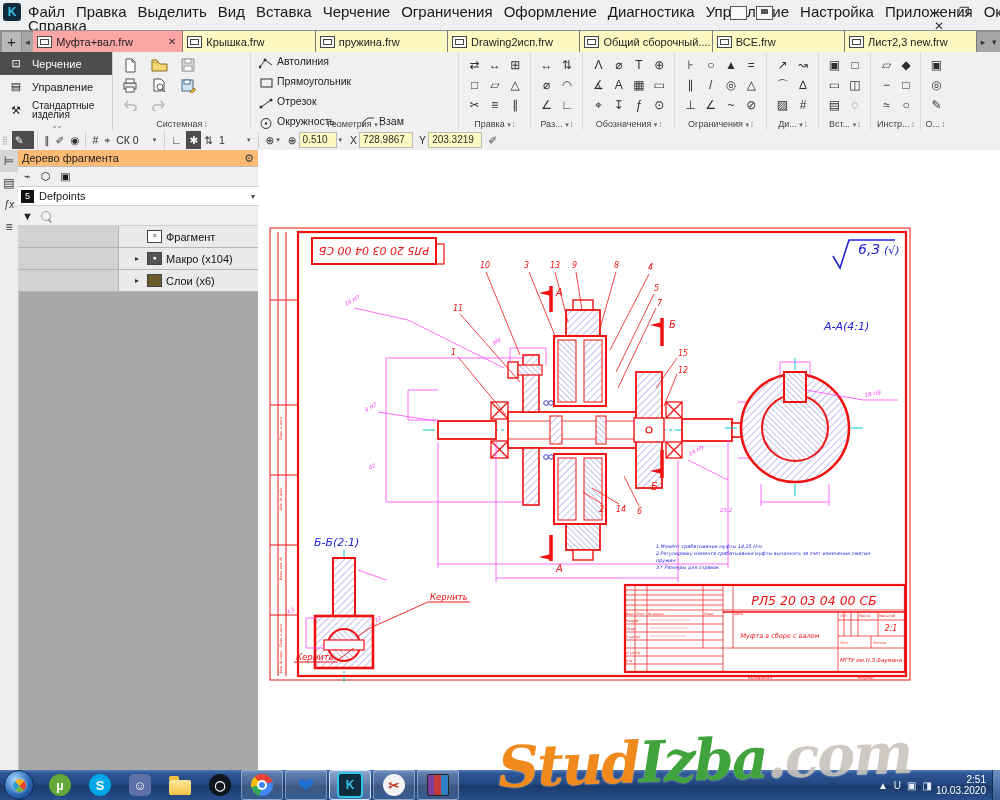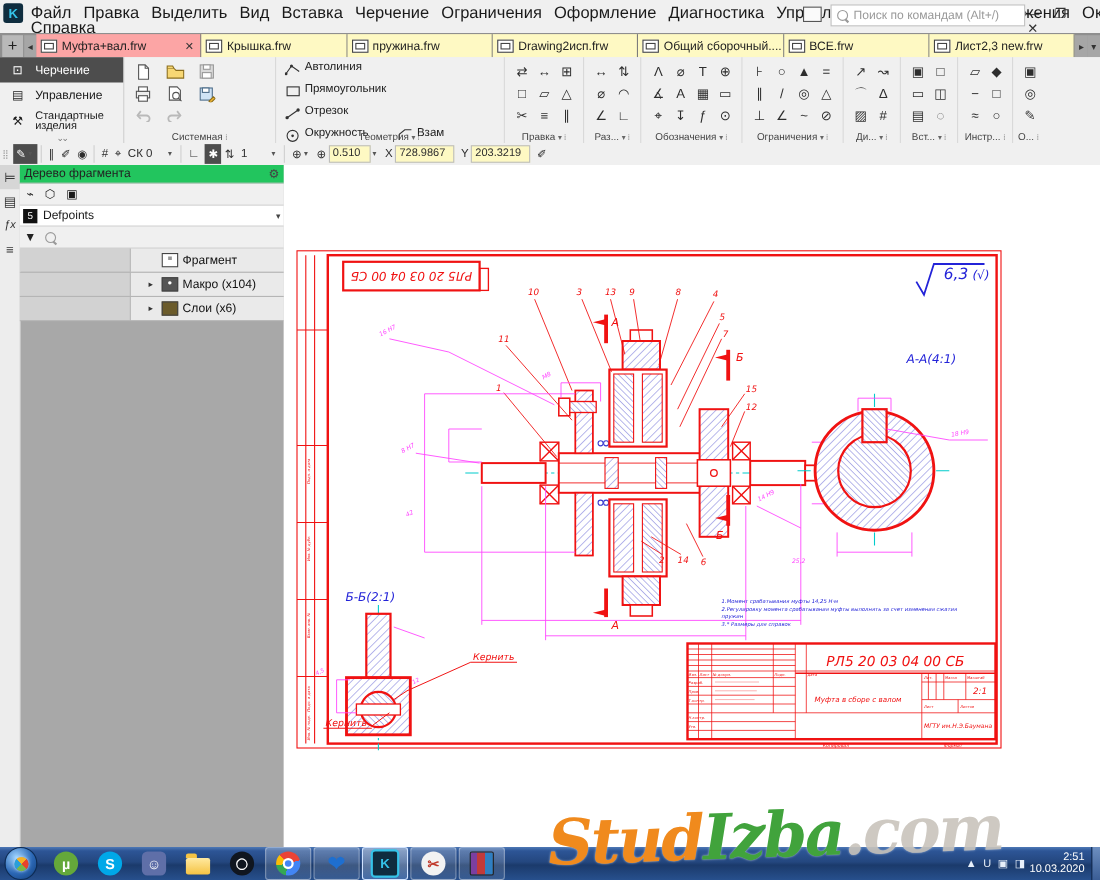--- a/index.html
+++ b/index.html
@@ -57,21 +57,21 @@
   .pbtn.dark{background:#4d4d4d;color:#fff;margin-left:2px}
   .psep{width:1px;height:16px;background:#cfcfcf;margin:0 3px}
   .pfield{background:#fef9c3;border:1px solid #bdbdbd;height:14px;line-height:14px;padding:0 3px;font-size:10px;min-width:46px}
   .pdd{font-size:7px;color:#555;margin:0 2px}
   
   #leftzone{left:0;top:150px;width:258px;height:620px;background:#a8a8a8}
   #lstrip{left:0;top:0;width:18px;height:620px;background:#ededed;border-right:1px solid #c2c2c2}
   .sico{width:18px;height:22px;text-align:center;line-height:22px;font-size:12px;color:#333}
   .sico.active{background:#d6d6d6}
   #treepanel{left:18px;top:0;width:240px}
-  #treehdr{height:16px;background:#22c55e;border-bottom:1px solid #bfbfbf;display:flex;align-items:center;
+  #treehdr{height:16px;background:#fdba74;border-bottom:1px solid #bfbfbf;display:flex;align-items:center;
            padding:0 4px;font-size:11px;color:#222}
   #treehdr .gear{margin-left:auto;font-size:11px;color:#444}
   #treetools{height:19px;background:#f0f0f0;border-bottom:1px solid #cfcfcf;display:flex;align-items:center;gap:10px;padding:0 6px}
   #layerrow{height:18px;background:#fff;border-bottom:1px solid #cfcfcf;display:flex;align-items:center;padding:0 3px}
   .badge5{width:13px;height:13px;background:#111;color:#fff;font-size:9px;text-align:center;line-height:13px;margin-right:5px}
   #layerrow .dd{margin-left:auto;font-size:8px;color:#444}
   #filterrow{height:19px;background:#f0f0f0;border-bottom:1px solid #cfcfcf;display:flex;align-items:center;padding:0 4px;gap:8px}
   .funnel{color:#222;font-size:11px}
   .trow{height:21px;display:flex;border-bottom:1px solid #b5b5b5}
   .trowL{width:100px;background:#d2d2d2;border-right:1px solid #b5b5b5}
@@ -108,24 +108,20 @@
 </head>
 <body>
 
 <div id="menubar" class="abs">
   <div id="applogo" class="abs">K</div>
   <div id="menurow1" class="abs"><span class="menu-item">Файл</span><span class="menu-item">Правка</span><span class="menu-item">Выделить</span><span class="menu-item">Вид</span><span class="menu-item">Вставка</span><span class="menu-item">Черчение</span><span class="menu-item">Ограничения</span><span class="menu-item">Оформление</span><span class="menu-item">Диагностика</span><span class="menu-item">Управление</span><span class="menu-item">Настройка</span><span class="menu-item">Приложения</span><span class="menu-item">Окно</span></div>
   <div id="menurow2" class="abs"><span class="menu-item">Справка</span></div>
   <div id="winicons" class="abs">
     <span class="winico"></span>
     <span class="winico scr" style="margin-left:6px"></span>
-  </div>
-  <div id="cmdsearch" class="abs">
-    <span class="mag"></span>
-    <span>Поиск по командам (Alt+/)</span>
   </div>
   <div id="winbtns" class="abs">
     <span class="wbtn">—</span>
     <span class="wbtn">❐</span>
     <span class="wbtn">✕</span>
   </div>
 </div>
 
 <div id="tabbar" class="abs">
   <div class="tadd">+</div>

